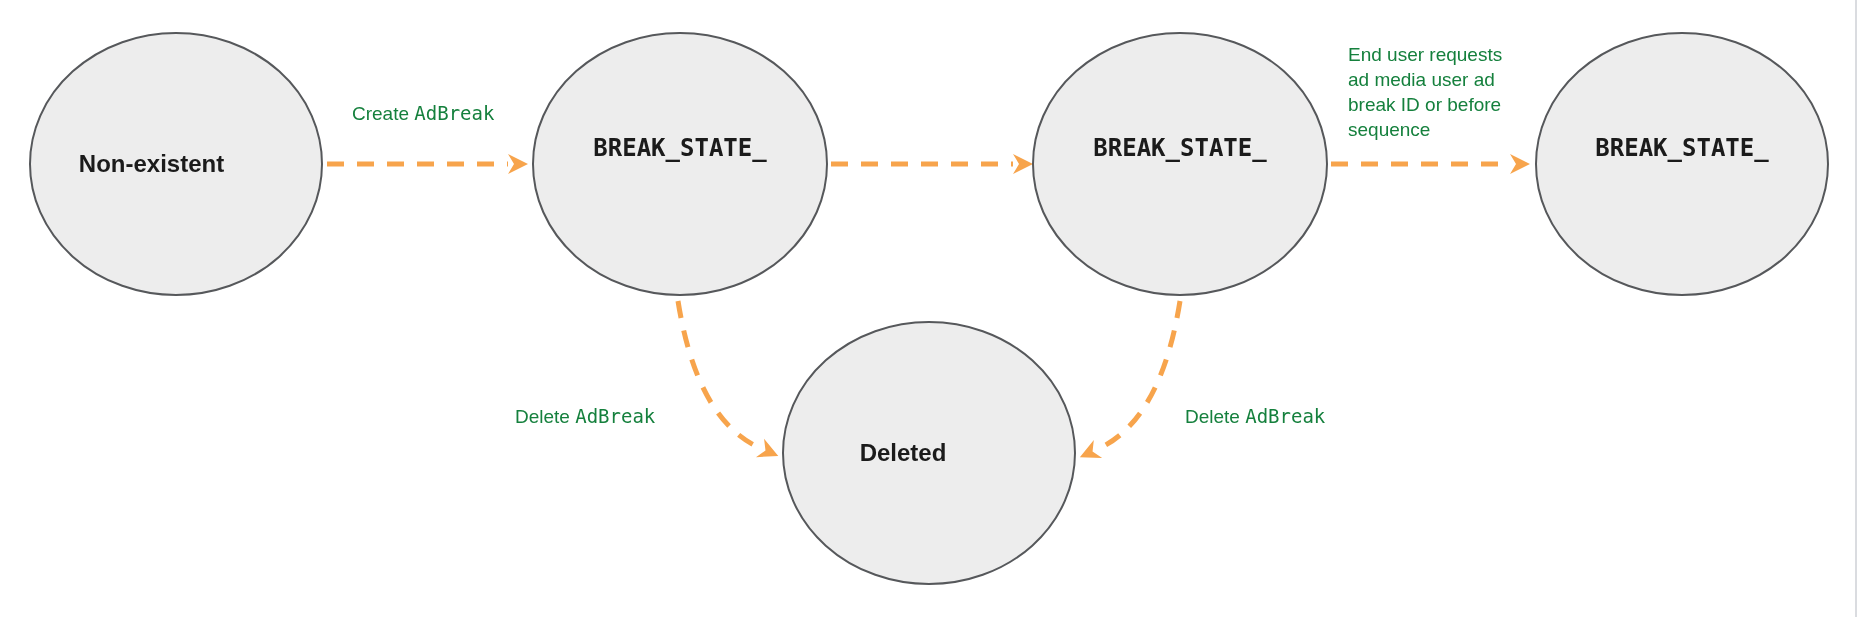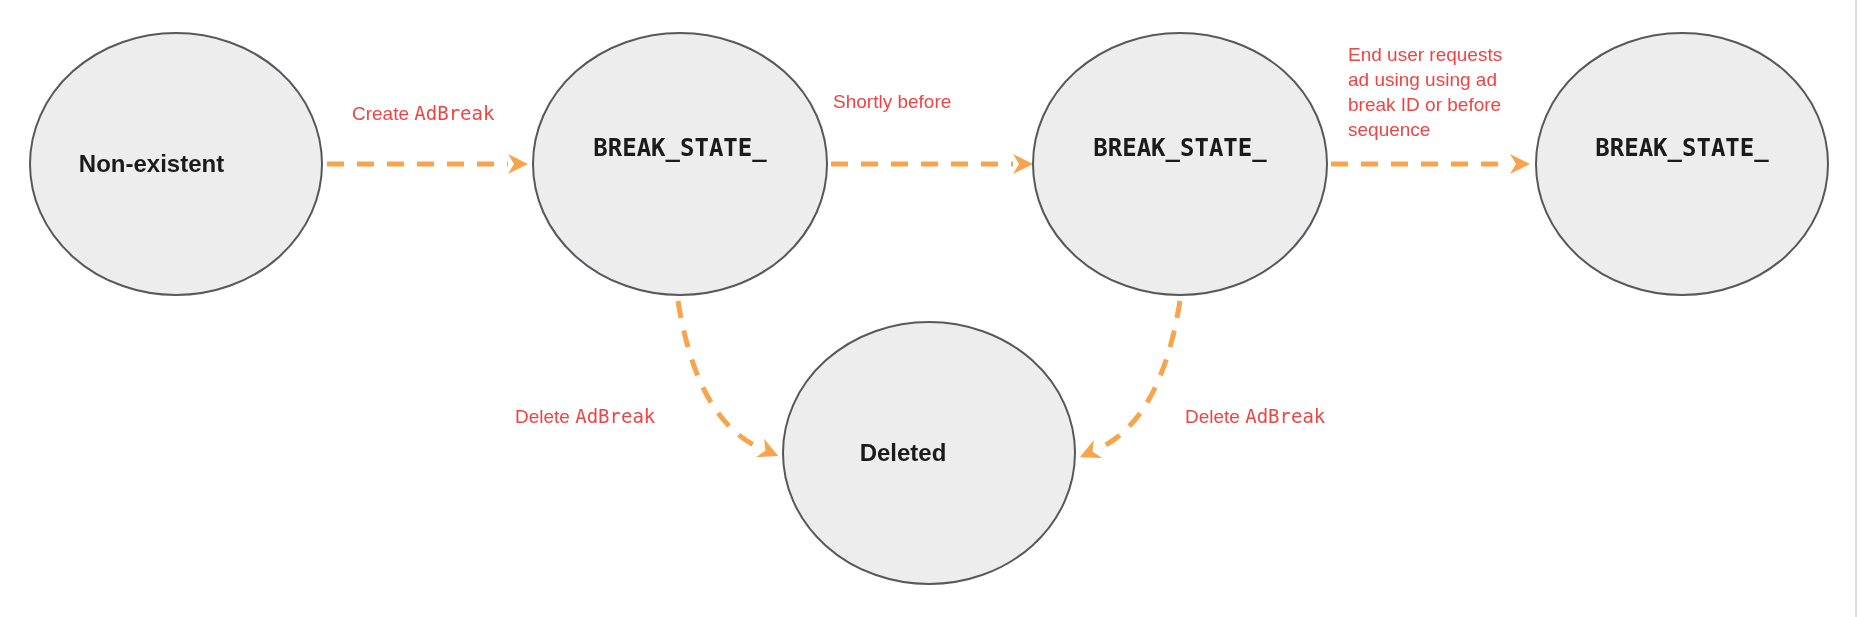--- a/index.html
+++ b/index.html
@@ -16,21 +16,21 @@
   .node-label{
     position:absolute;
     text-align:center;
     color:#1b1b1b;
     font-weight:bold;
   }
   .node-label.sans-node{font-size:24px;line-height:30px;font-family:"Liberation Sans",sans-serif;}
   .node-label.mono-node{font-size:24px;line-height:31px;font-family:"DejaVu Sans Mono",monospace;letter-spacing:0px;}
   .edge-label{
     position:absolute;
-    color:#ef4444;
+    color:#15803d;
     font-size:19px;
     line-height:25px;
     white-space:nowrap;
   }
   .edge-label .sans{font-family:"Liberation Sans",sans-serif;}
   .edge-label .mono{font-family:"DejaVu Sans Mono",monospace;font-size:19px;}
   .page-right-border{
     position:absolute;top:0;right:1px;width:2px;height:617px;
     background:#DADCE0;
   }
@@ -78,26 +78,25 @@
 
   <div class="node-label sans-node" style="left:783px;top:438px;width:240px;">
     <span>Deleted</span>
   </div>
 
   <div class="edge-label" style="left:352px;top:101px;text-align:right;">
     <span class="sans">Create </span><span class="mono">AdBreak</span>
   </div>
 
   <div class="edge-label" style="left:833px;top:89px;">
-    <div class="sans">Shortly before</div>
   </div>
 
   <div class="edge-label" style="left:1348px;top:42px;">
     <div class="sans">End user requests</div>
-    <div class="sans">ad using using ad</div>
+    <div class="sans">ad media user ad</div>
     <div class="sans">break ID or before</div>
     <div class="sans">sequence</div>
   </div>
 
   <div class="edge-label" style="left:515px;top:404px;">
     <span class="sans">Delete </span><span class="mono">AdBreak</span>
   </div>
 
   <div class="edge-label" style="left:1185px;top:404px;">
     <span class="sans">Delete </span><span class="mono">AdBreak</span>

